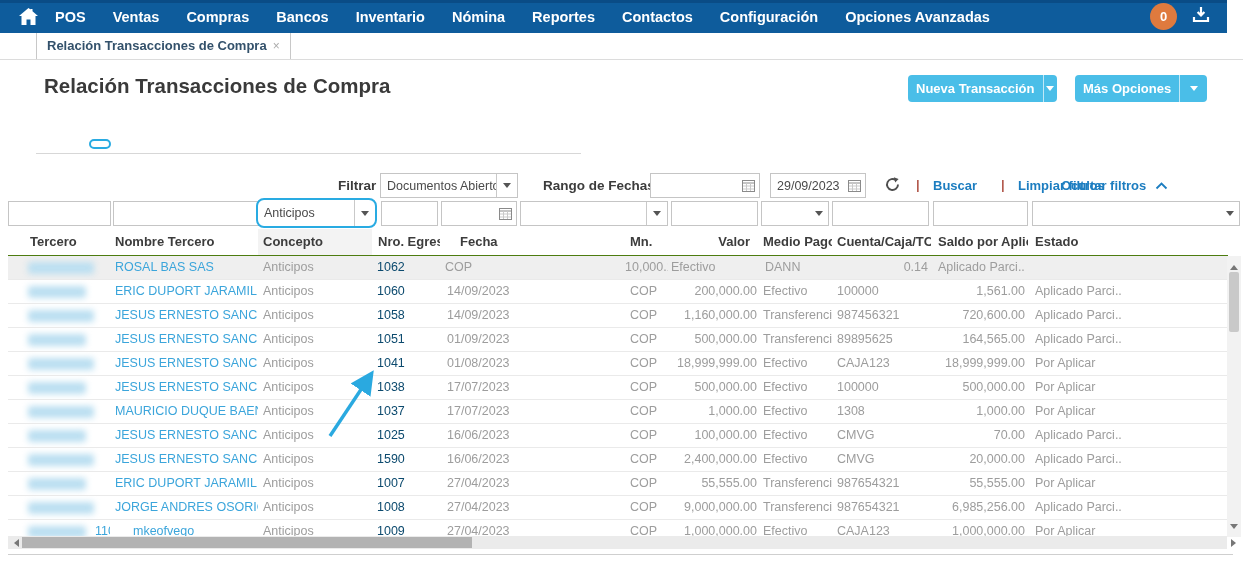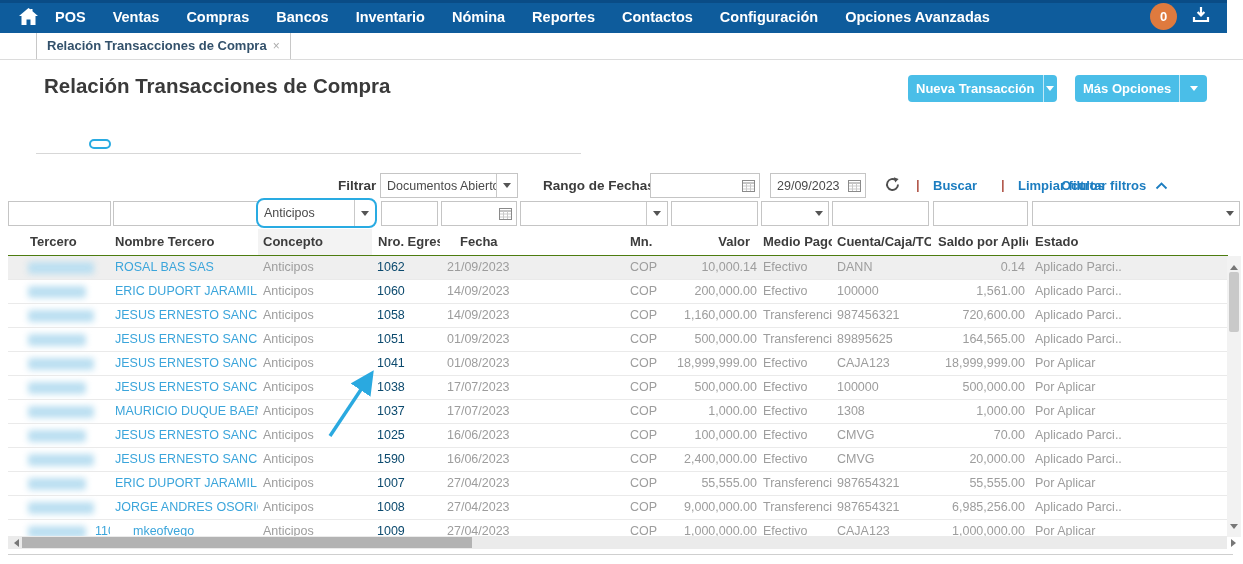--- a/index.html
+++ b/index.html
@@ -300,21 +300,20 @@
     <div class="hc">Estado</div>
   </div>
 
 <div class="tbody">
 
 <div class="trow sel">
       <div class="c c-ter"><span class="blob"></span><span class="tid"></span></div>
       <div class="c c-nom">ROSAL BAS SAS</div>
       <div class="c c-con">Anticipos</div>
       <div class="c c-nro"><span class="nrolink">1062</span></div>
-      <div class="c c-fec">21/09/2023</div>
       <div class="c c-mn">COP</div>
       <div class="c num">10,000.14</div>
       <div class="c c-med">Efectivo</div>
       <div class="c c-cue">DANN</div>
       <div class="c num">0.14</div>
       <div class="c c-est">Aplicado Parci..</div>
     </div>
     <div class="trow">
       <div class="c c-ter"><span class="blob"></span><span class="tid"></span></div>
       <div class="c c-nom">ERIC DUPORT JARAMILLO</div>

